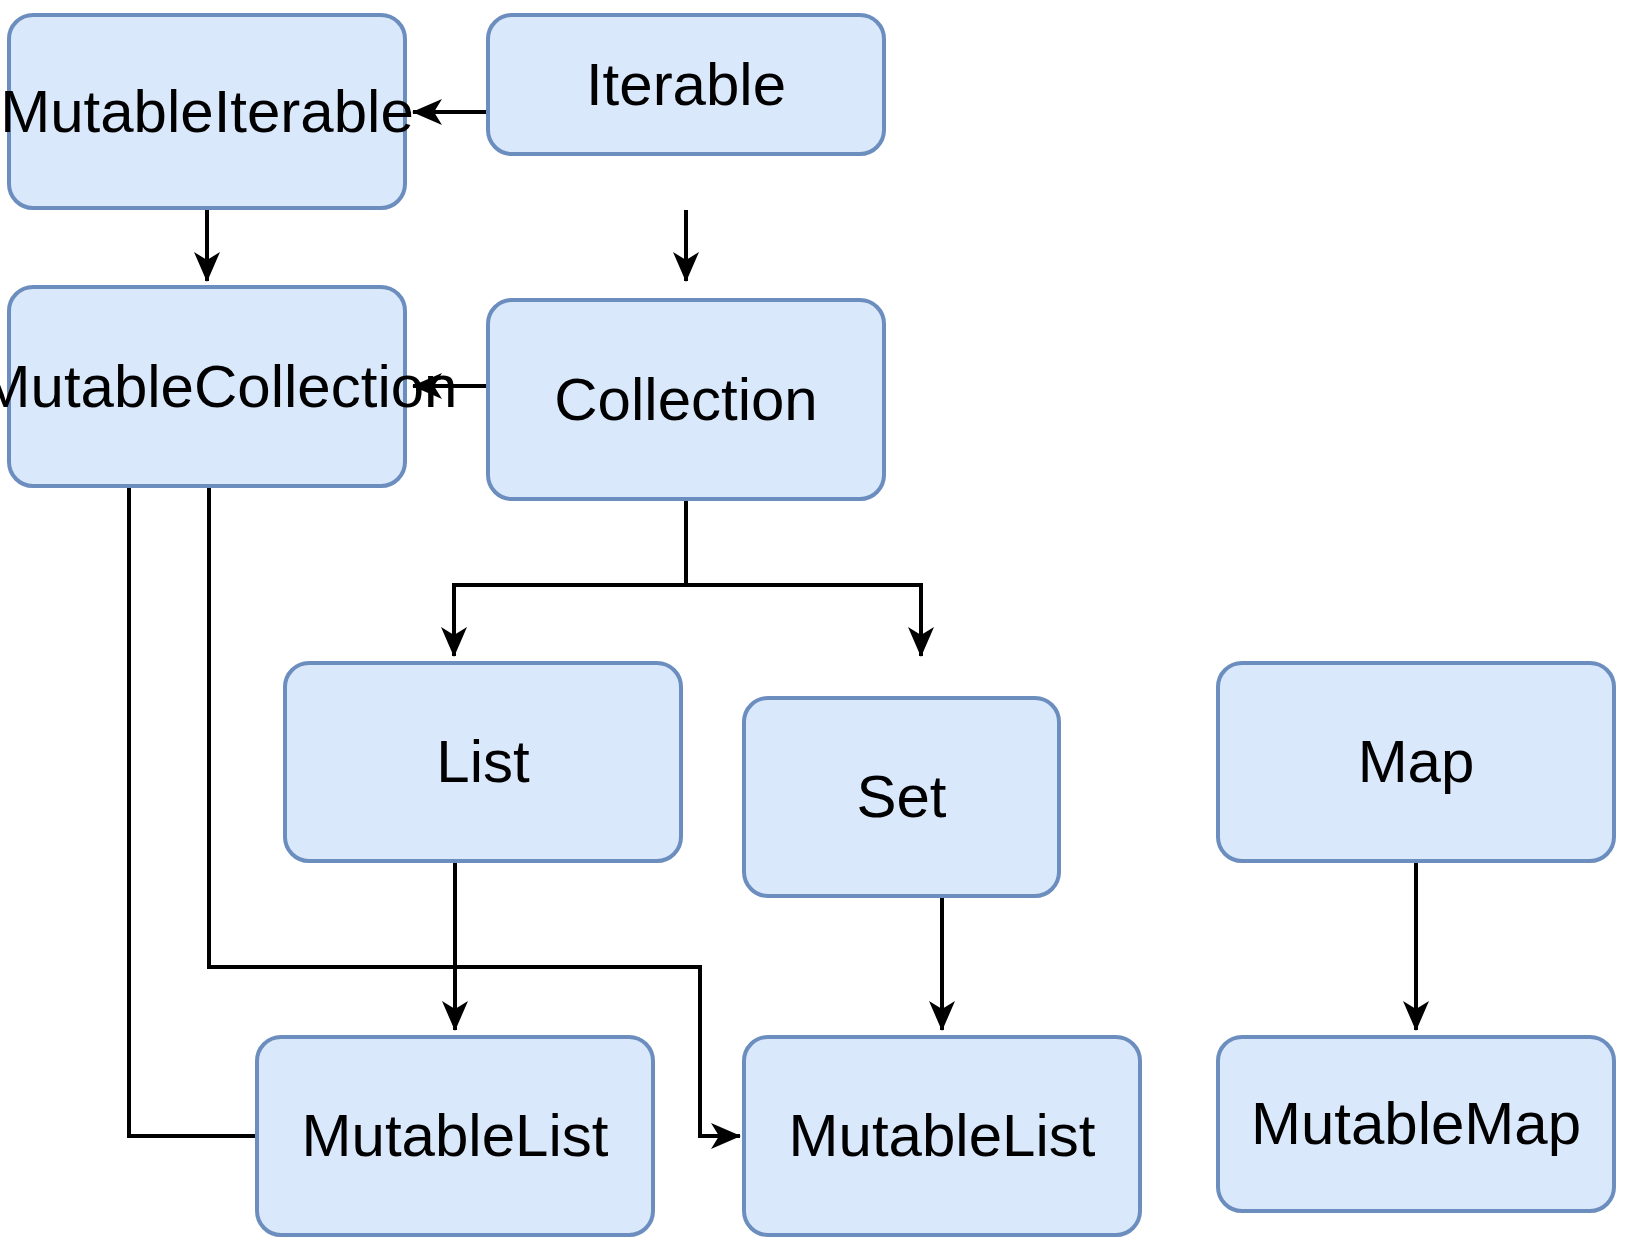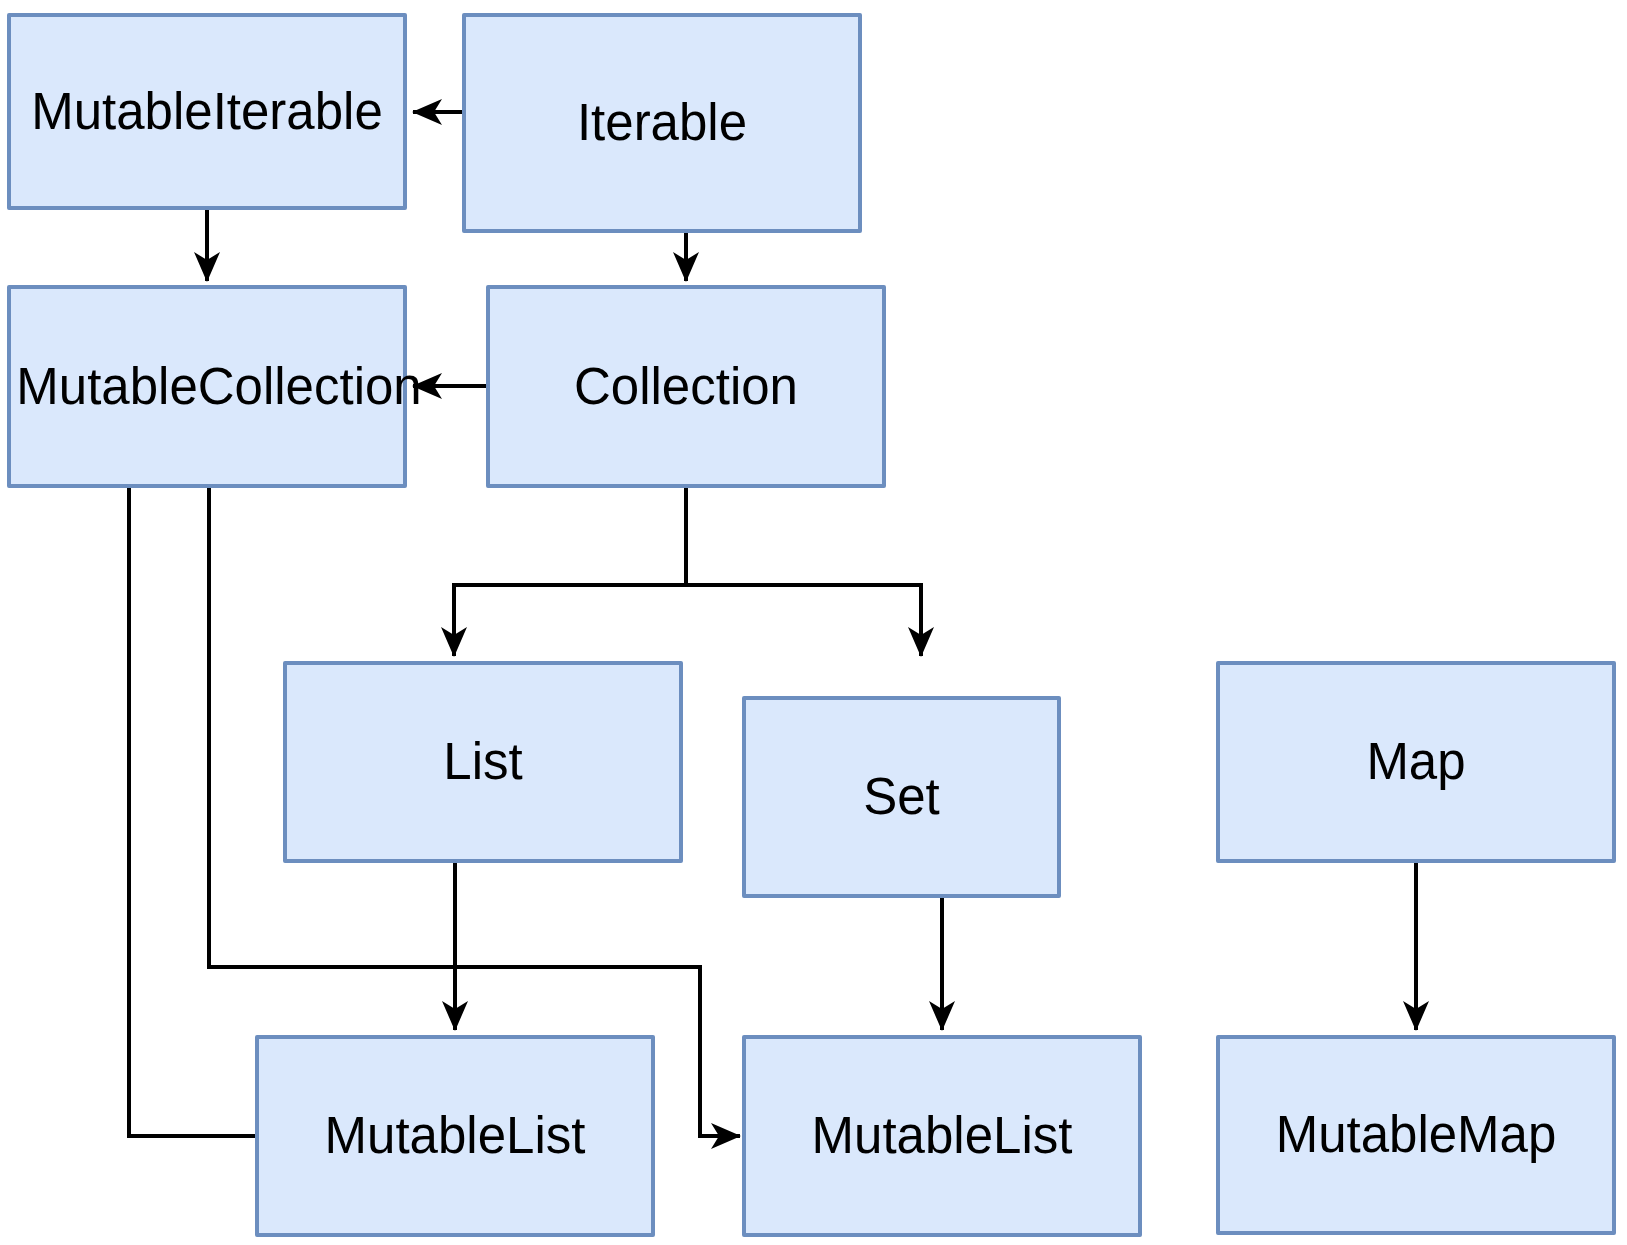--- a/index.html
+++ b/index.html
@@ -16,23 +16,23 @@
     stroke:var(--edge,#000000);
     stroke-width:4;
     stroke-linejoin:miter;
   }
   .arrowhead{fill:var(--edge,#000000);stroke:none;}
   .node{
     position:absolute;
     box-sizing:border-box;
     background:var(--node-fill,#dae8fc);
     border:4px solid var(--node-stroke,#6c8ebf);
-    border-radius:2px;
+    border-radius:26px;
     display:flex;align-items:center;justify-content:center;
-    font-size:51px;
+    font-size:60px;
     line-height:1.2;
     color:var(--text,#000000);
     white-space:nowrap;
   }
 </style>
 </head>
 <body>
 
 <div id="stage">
 
@@ -62,31 +62,31 @@
 
     <path class="edge" d="M 1416 863 L 1416 1030" marker-end="url(#arrow)"></path>
 
     <path class="edge" d="M 129 488 L 129 1136 L 257 1136"></path>
 
     <path class="edge" d="M 209 488 L 209 967 L 700 967 L 700 1136 L 740 1136" marker-end="url(#arrow)"></path>
   </svg>
 
   <div class="node" style="left:7px;   top:13px;   width:400px; height:197px;">MutableIterable</div>
 
-  <div class="node" style="left:462px; top:13px;   width:400px; height:220px;">Iterable</div>
+  <div class="node" style="left:486px; top:13px;   width:400px; height:143px;">Iterable</div>
 
   <div class="node" style="left:7px;   top:285px;  width:400px; height:203px;padding-left:24px;">MutableCollection</div>
 
-  <div class="node" style="left:486px; top:285px;  width:400px; height:203px;">Collection</div>
+  <div class="node" style="left:486px; top:298px;  width:400px; height:203px;">Collection</div>
 
   <div class="node" style="left:255px; top:661px;  width:400px; height:202px;margin-left:28px;">List</div>
 
   <div class="node" style="left:742px; top:661px;  width:319px; height:202px;margin-top:35px;">Set</div>
 
   <div class="node" style="left:255px; top:1035px; width:400px; height:202px;">MutableList</div>
 
   <div class="node" style="left:1216px;top:661px;  width:400px; height:202px;">Map</div>
 
   <div class="node" style="left:742px; top:1035px; width:400px; height:202px;">MutableList</div>
 
-  <div class="node" style="left:1216px;top:1035px; width:400px; height:200px;">MutableMap</div>
+  <div class="node" style="left:1216px;top:1035px; width:400px; height:178px;">MutableMap</div>
 
 </div>
 
 </body></html>

